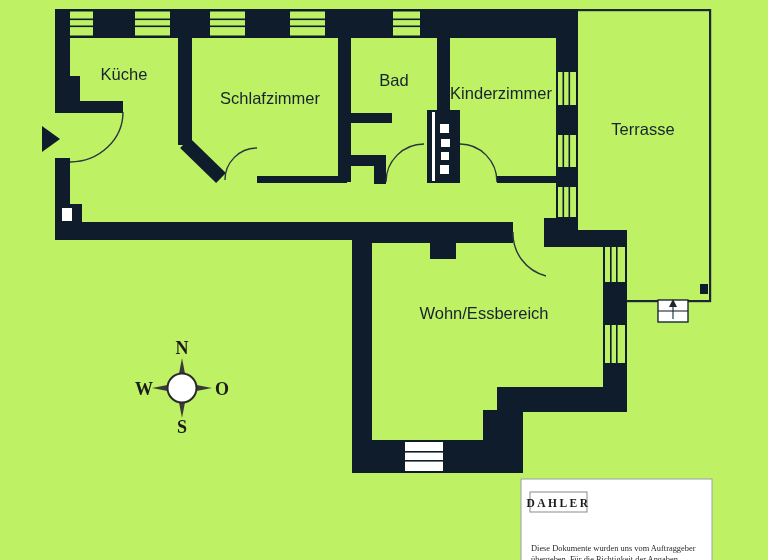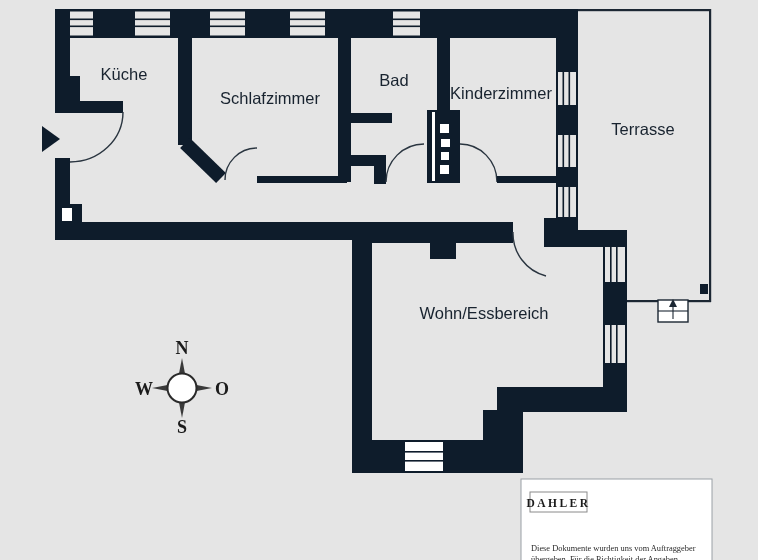--- a/index.html
+++ b/index.html
@@ -1,20 +1,20 @@
 <!DOCTYPE html>
 <html><head>
 <meta charset="utf-8">
 <style>
   html,body{margin:0;padding:0;}
   body{
     width:768px;height:560px;overflow:hidden;background:#ffffff;
     font-family:"Liberation Sans",sans-serif;
   }
-  .stage{position:relative;width:714px;height:560px;background:#e5e5e5;padding-left:44px;}
+  .stage{position:relative;width:768px;height:560px;background:#bef264;}
   svg{position:absolute;left:0;top:0;}
   .room-label{
     font-family:"Liberation Sans",sans-serif;
     font-size:16.5px;fill:#18232f;
   }
   .compass-letter{
     font-family:"Liberation Serif",serif;
     font-size:18px;font-weight:600;fill:#1b1b1b;
   }
   .logo-text{

